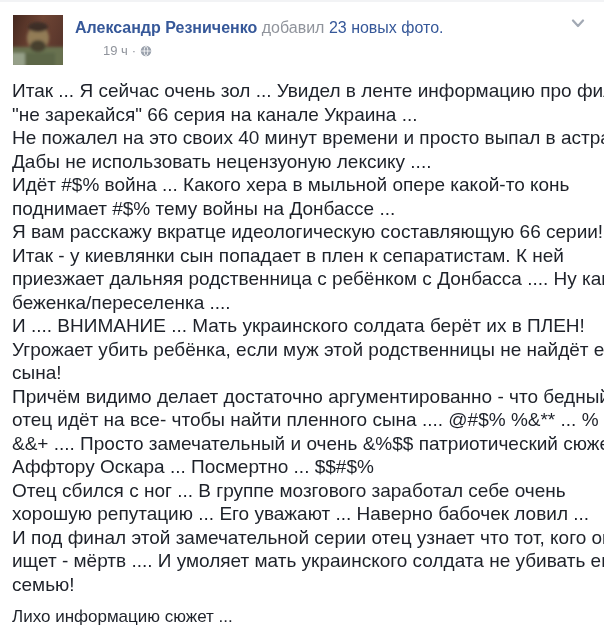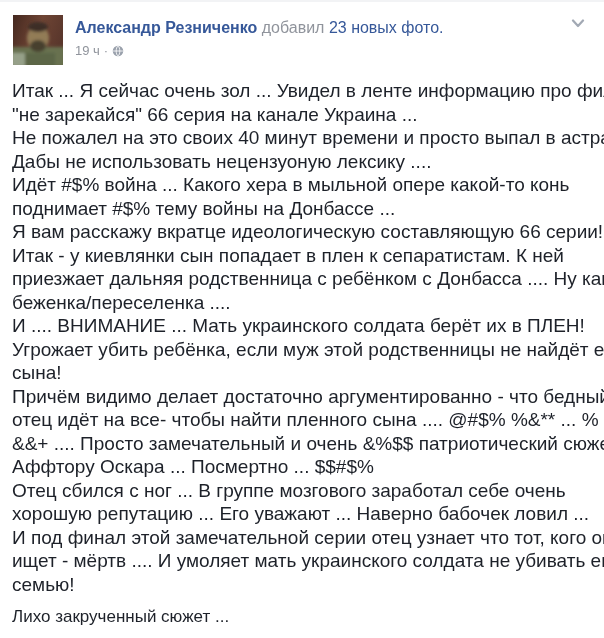--- a/index.html
+++ b/index.html
@@ -54,21 +54,21 @@
   .meta-line {
     position: absolute;
     left: 75px;
     top: 41px;
     font-size: 13px;
     line-height: 16px;
     color: #90949c;
     display: flex;
     align-items: center;
   }
-  .meta-line .timestamp { cursor: pointer; }
+  .meta-line .timestamp { cursor: pointer; margin-left: 28px; }
   .meta-line .dot { margin: 0 4px; }
   .globe-icon {
     display: inline-block;
     width: 12px;
     height: 12px;
   }
   .chevron-btn {
     position: absolute;
     right: 17px;
     top: 14px;
@@ -168,15 +168,15 @@
 Причём видимо делает достаточно аргументированно - что бедный
 отец идёт на все- чтобы найти пленного сына .... @#$% %&amp;** ... %
 &amp;&amp;+ .... Просто замечательный и очень &amp;%$$ патриотический сюжет ...
 Аффтору Оскара ... Посмертно ... $$#$%
 Отец сбился с ног ... В группе мозгового заработал себе очень
 хорошую репутацию ... Его уважают ... Наверно бабочек ловил ...
 И под финал этой замечательной серии отец узнает что тот, кого он
 ищет - мёртв .... И умоляет мать украинского солдата не убивать его
 семью!</div>
 
-  <div class="post-closing">Лихо закрученный сюжет ...</div>
+  <div class="post-closing">Лихо информацию сюжет ...</div>
 
 </div>
 
 </body></html>

